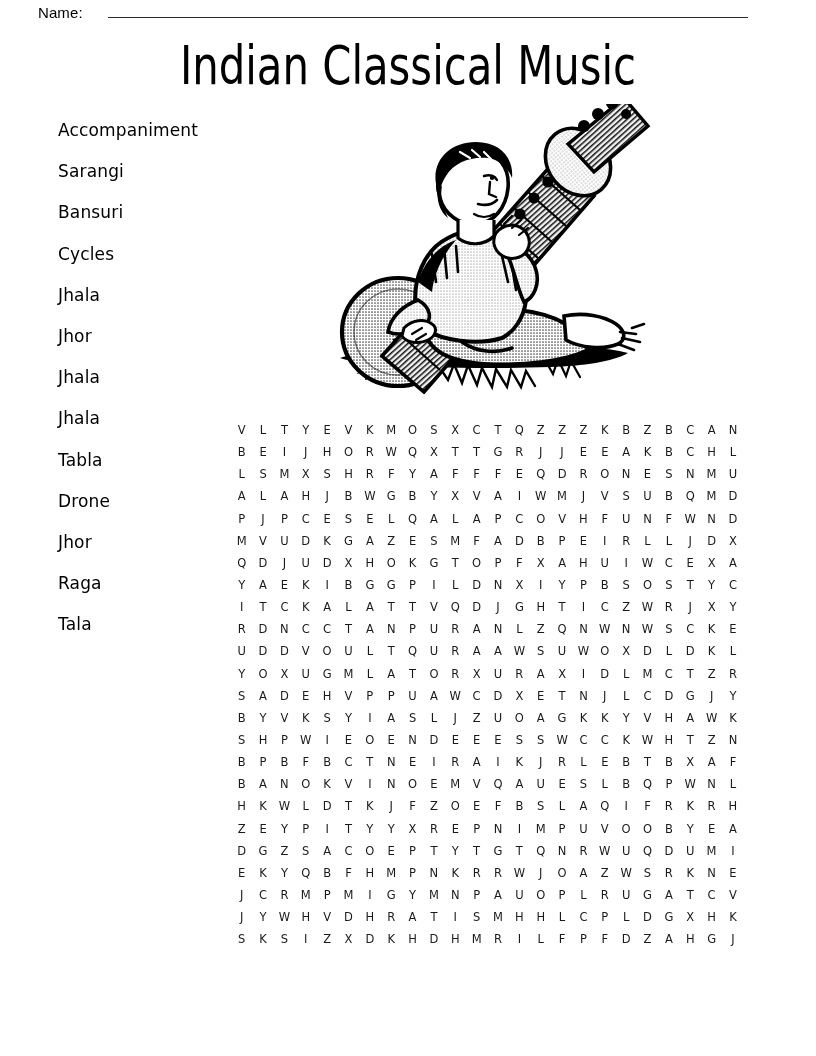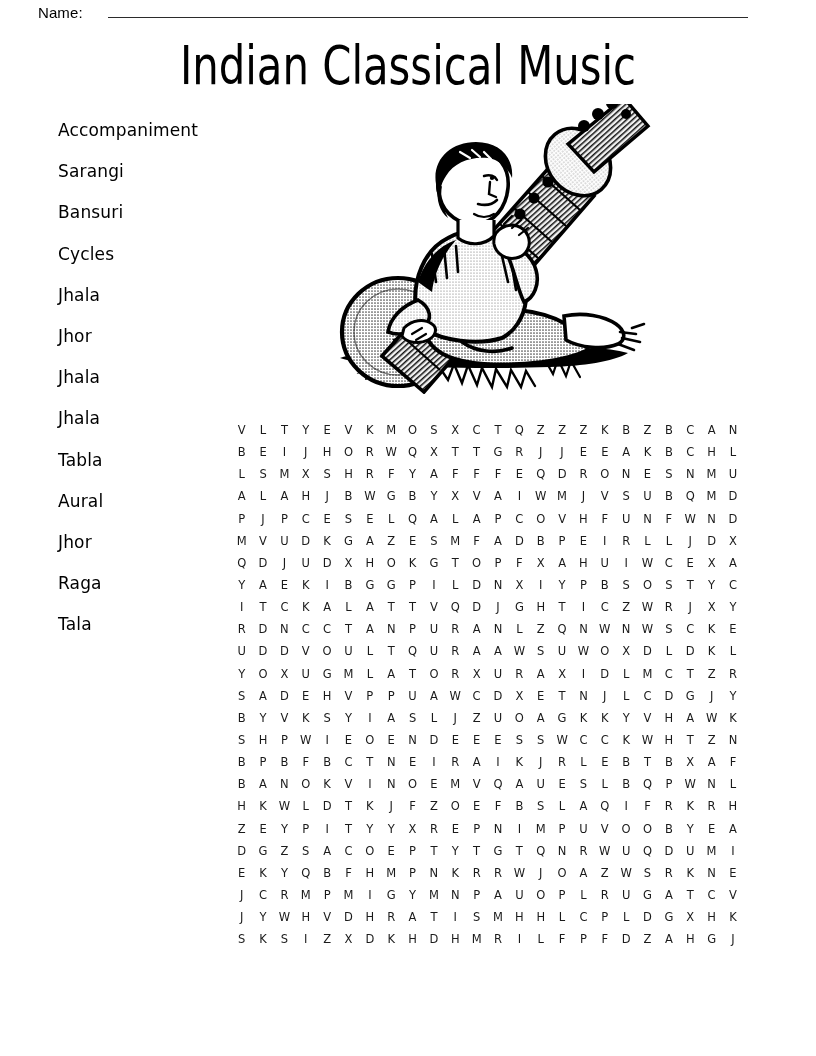--- a/index.html
+++ b/index.html
@@ -118,21 +118,21 @@
 <div id="word-list">
     <div class="word-item">Accompaniment</div>
     <div class="word-item">Sarangi</div>
     <div class="word-item">Bansuri</div>
     <div class="word-item">Cycles</div>
     <div class="word-item">Jhala</div>
     <div class="word-item">Jhor</div>
     <div class="word-item">Jhala</div>
     <div class="word-item">Jhala</div>
     <div class="word-item">Tabla</div>
-    <div class="word-item">Aural</div>
+    <div class="word-item">Drone</div>
     <div class="word-item">Jhor</div>
     <div class="word-item">Raga</div>
     <div class="word-item">Tala</div>
   </div>
 
 <div id="illustration">
   <svg viewBox="0 0 334 290" xmlns="http://www.w3.org/2000/svg" aria-hidden="true">
     <defs>
       <pattern id="halftone" width="3" height="3" patternUnits="userSpaceOnUse">
         <rect width="3" height="3" fill="#ffffff"></rect>

